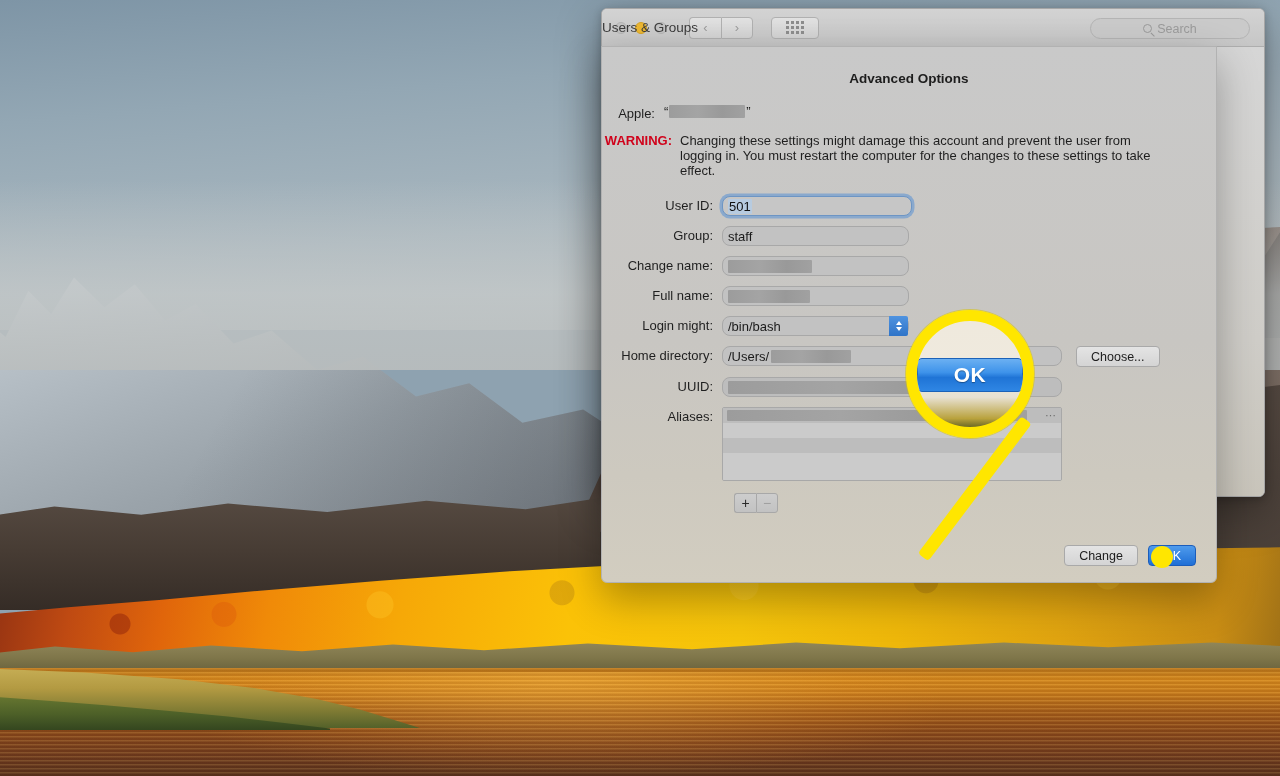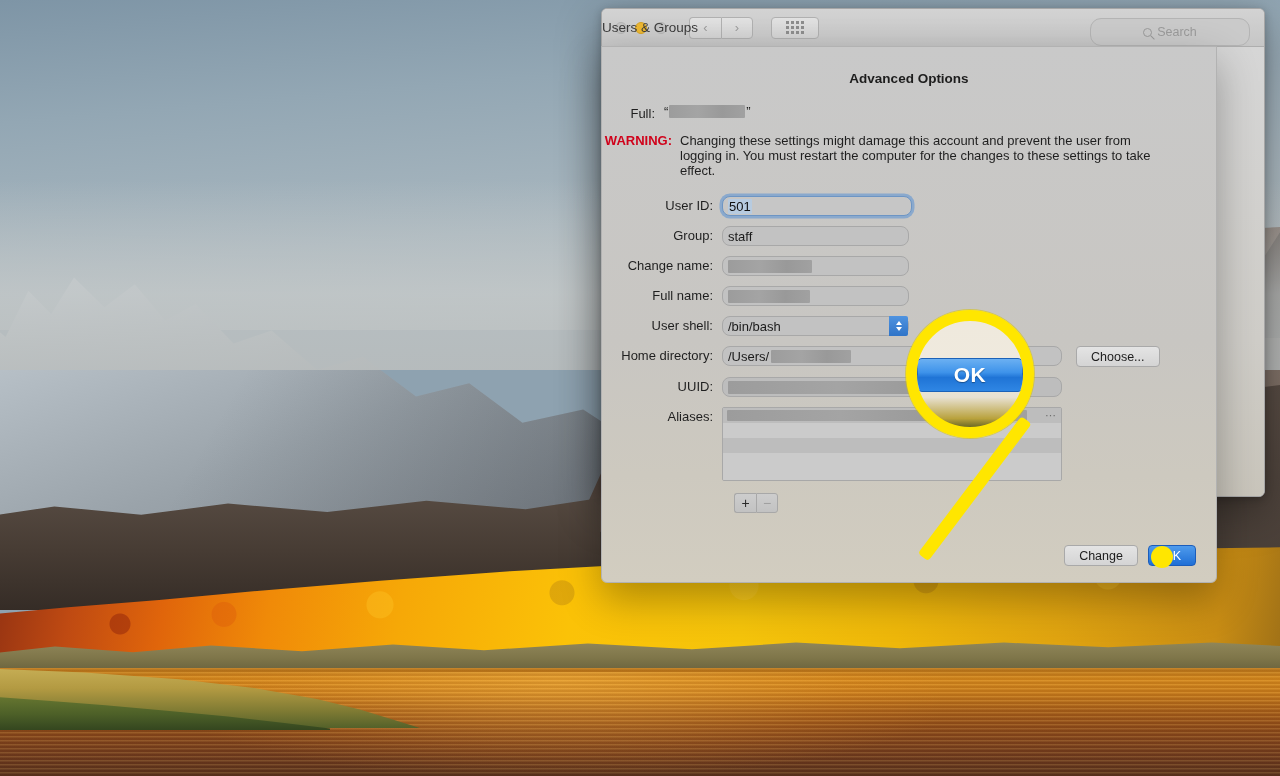--- a/index.html
+++ b/index.html
@@ -182,21 +182,21 @@
     display: grid; grid-template-columns: repeat(4, 3px); grid-auto-rows: 3px; gap: 2px;
   }
   .griddots i { display:block; width:3px; height:3px; background:#8d8d8d; }
 
   .win-title {
     position: absolute; left: 0; right: 0; text-align: left;
     font-size: 13.5px; color: #3b3b3b; pointer-events: none;
   }
   .searchbox {
     position: absolute; right: 14px; top: 9px;
-    width: 160px; height: 28px;
+    width: 160px; height: 21px;
     background: #cacaca;
     border: 1px solid #b4b4b4; border-radius: 11px;
     display: flex; align-items: center; justify-content: center; gap: 5px;
   }
   .search-glyph {
     width: 9px; height: 9px; border: 1.4px solid #9a9a9a; border-radius: 50%;
     position: relative;
   }
   .search-glyph::after {
     content:''; position:absolute; right:-4px; bottom:-3px;
@@ -423,21 +423,21 @@
   </div>
 
   <div class="win-body"></div>
 </div>
 
 <div id="sheet">
 
   <div class="sheet-title">Advanced Options</div>
 
   <div class="row user-row">
-    <div class="lbl">Full:</div>
+    <div class="lbl">Apple:</div>
     <div class="user-val">
       <span>“</span>
       <span class="redact" style="width:76px;"></span>
       <span>”</span>
     </div>
   </div>
 
   <div class="row warn-row">
     <div class="lbl warn-lbl">WARNING:</div>
     <div class="warn-text">Changing these settings might damage this account and prevent the user from logging in. You must restart the computer for the changes to these settings to take effect.</div>
@@ -465,21 +465,21 @@
   </div>
 
   <div class="row">
     <div class="lbl">Full name:</div>
     <div class="field w187">
       <span class="redact" style="width:82px;"></span>
     </div>
   </div>
 
   <div class="row">
-    <div class="lbl">User shell:</div>
+    <div class="lbl">Login might:</div>
     <div class="field w187">
       <span>/bin/bash</span>
       <span class="combo-arrow">
         <i class="up"></i>
           <i class="dn"></i>
       </span>
     </div>
   </div>
 
   <div class="row">

